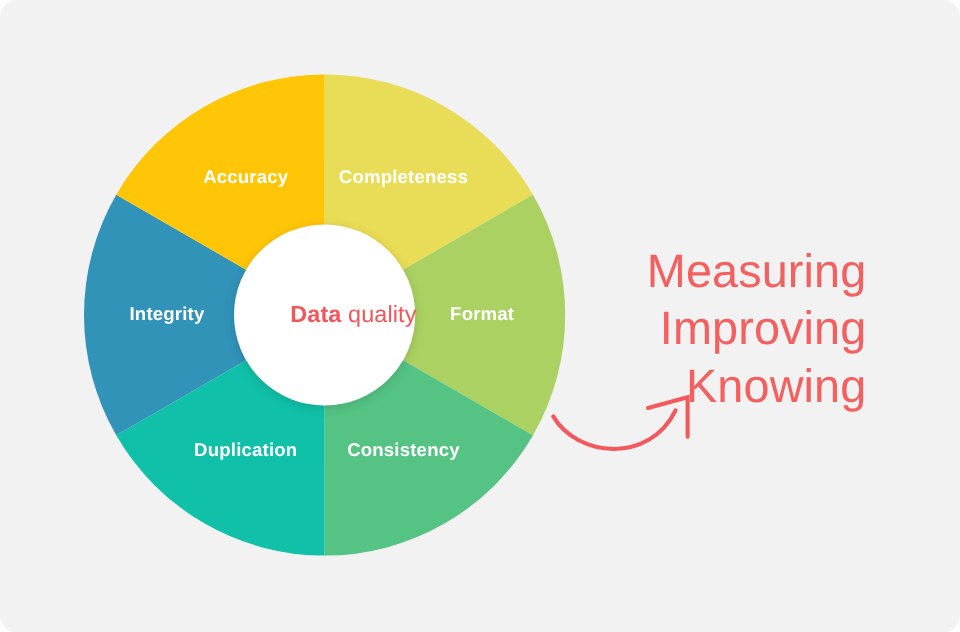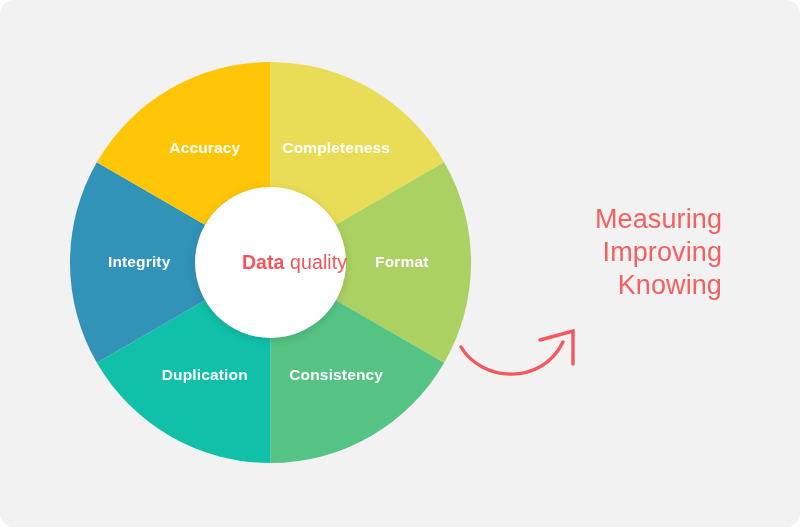--- a/index.html
+++ b/index.html
@@ -76,21 +76,21 @@
   }
 
   
   #caption {
     position: absolute;
     left: 500px;
     top: 203px;
     width: 222px;
     text-align: right;
     color: #f4605f;
-    font-size: 27px;
+    font-size: 39px;
     line-height: 1.23;
     font-weight: 400;
     letter-spacing: 0.1px;
   }
   #caption div { white-space: nowrap; }
 
   
   #arrow {
     position: absolute;
     left: 455px;

